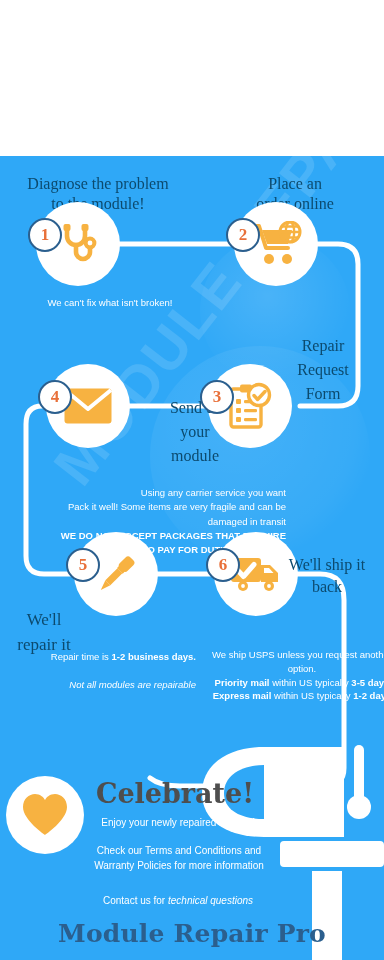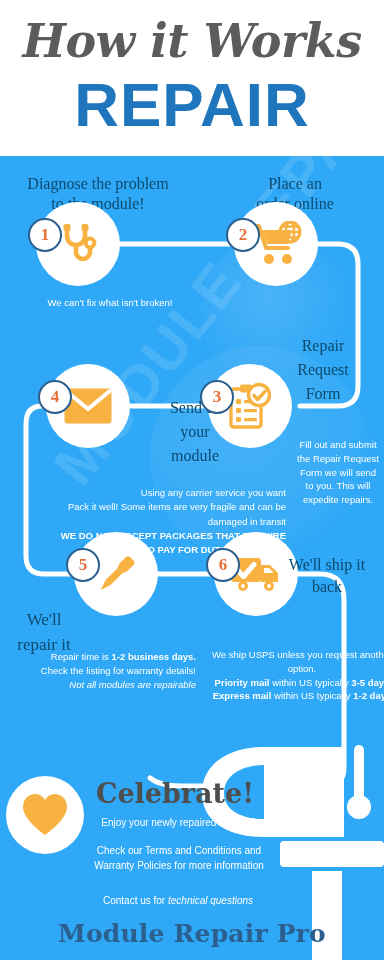--- a/index.html
+++ b/index.html
@@ -102,24 +102,20 @@
     font-family:"DejaVu Serif", serif;
     font-weight:700;font-size:25px;color:#2b5f8e;letter-spacing:0.2px;
   }
   .mailbox{position:absolute;right:0;bottom:0;width:190px;height:215px;pointer-events:none;}
 </style>
 </head>
 <body>
 
 <div class="page">
 
-  <div class="header">
-    <div class="title-script">How it Works</div>
-    <div class="title-main">REPAIR</div>
-  </div>
 
   <div class="body-blue">
 
     <div class="wm-globe2"></div>
     <div class="wm-globe"></div>
     <div class="watermark">MODULE REPAIR PRO</div>
 
     <svg class="connectors" viewBox="0 0 384 804">
       <g fill="none" stroke="#ffffff" stroke-width="5" stroke-linecap="round">
 
@@ -192,21 +188,20 @@
           <rect x="17" y="27" width="13" height="3.2" rx="1.3"></rect>
           <rect x="9" y="35" width="5" height="5" rx="1"></rect>
           <rect x="17" y="36" width="13" height="3.2" rx="1.3"></rect>
         </g>
         <circle cx="32" cy="13" r="10.5" fill="#ffffff" stroke="#f7b241" stroke-width="3.4"></circle>
         <path d="M27 13.5 l3.6 4 L38 9.5" fill="none" stroke="#f7b241" stroke-width="3.4" stroke-linecap="round" stroke-linejoin="round"></path>
       </svg>
     </div>
     <div class="badge" style="left:200px;top:224px;">3</div>
 
-    <div class="copy" style="left:296px;top:282px;width:84px;">Fill out and submit the Repair Request Form we will send to you. This will expedite repairs.</div>
 
     <div class="node" style="left:46px;top:208px;width:84px;height:84px;">
       <svg width="50" height="38" viewBox="0 0 50 38">
         <rect x="1.5" y="1.5" width="47" height="35" rx="3" fill="#f7b241"></rect>
         <path d="M2 3 L25 22 L48 3" fill="none" stroke="#ffffff" stroke-width="4" stroke-linejoin="round"></path>
       </svg>
     </div>
     <div class="badge" style="left:38px;top:224px;">4</div>
 
     <div class="h-serif" style="left:140px;top:240px;width:110px;line-height:1.5;">
@@ -233,21 +228,21 @@
     </div>
     <div class="badge" style="left:66px;top:392px;">5</div>
 
     <div class="h-serif" style="left:4px;top:452px;width:80px;line-height:1.45;font-size:17px;">
       <span>We'll</span><br>
       <span>repair it</span>
     </div>
 
     <div class="copy" style="left:40px;top:494px;width:156px;text-align:right;">
       <span>Repair time is </span><b>1-2 business days.</b><br>
-      <span>Check the listing for warranty details!</span><br>
+      <br>
       <i>Not all modules are repairable</i>
     </div>
 
     <div class="node" style="left:214px;top:376px;width:84px;height:84px;">
       <svg width="52" height="40" viewBox="0 0 52 40">
         <rect x="1" y="4" width="30" height="24" rx="3" fill="#f7b241"></rect>
         <path d="M31 11 h9 l8 8 v9 h-17 z" fill="#f7b241"></path>
         <path d="M34 14 h5 l4.5 5 h-9.5 z" fill="#ffffff"></path>
         <path d="M8 16.5 l5.5 6 L24 10.5" fill="none" stroke="#ffffff" stroke-width="5" stroke-linecap="round" stroke-linejoin="round"></path>
         <circle cx="13" cy="32" r="5" fill="#f7b241"></circle>

